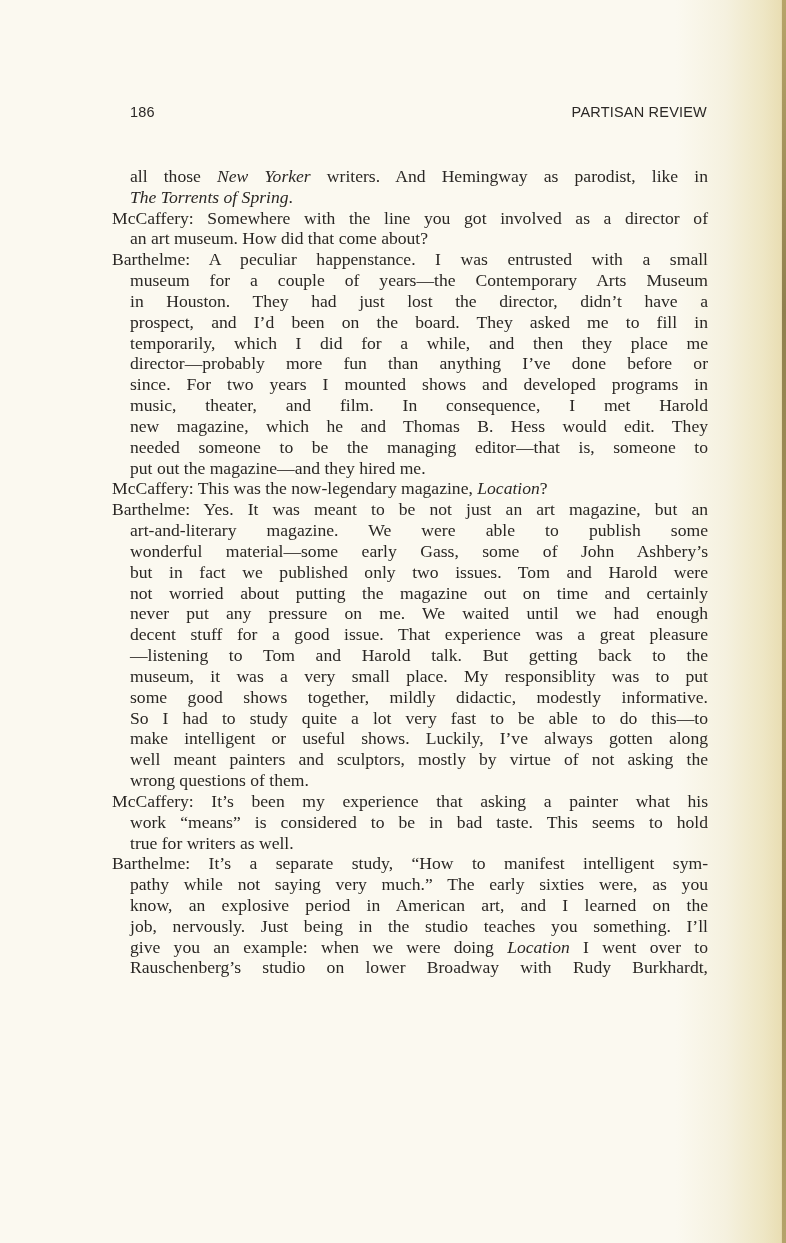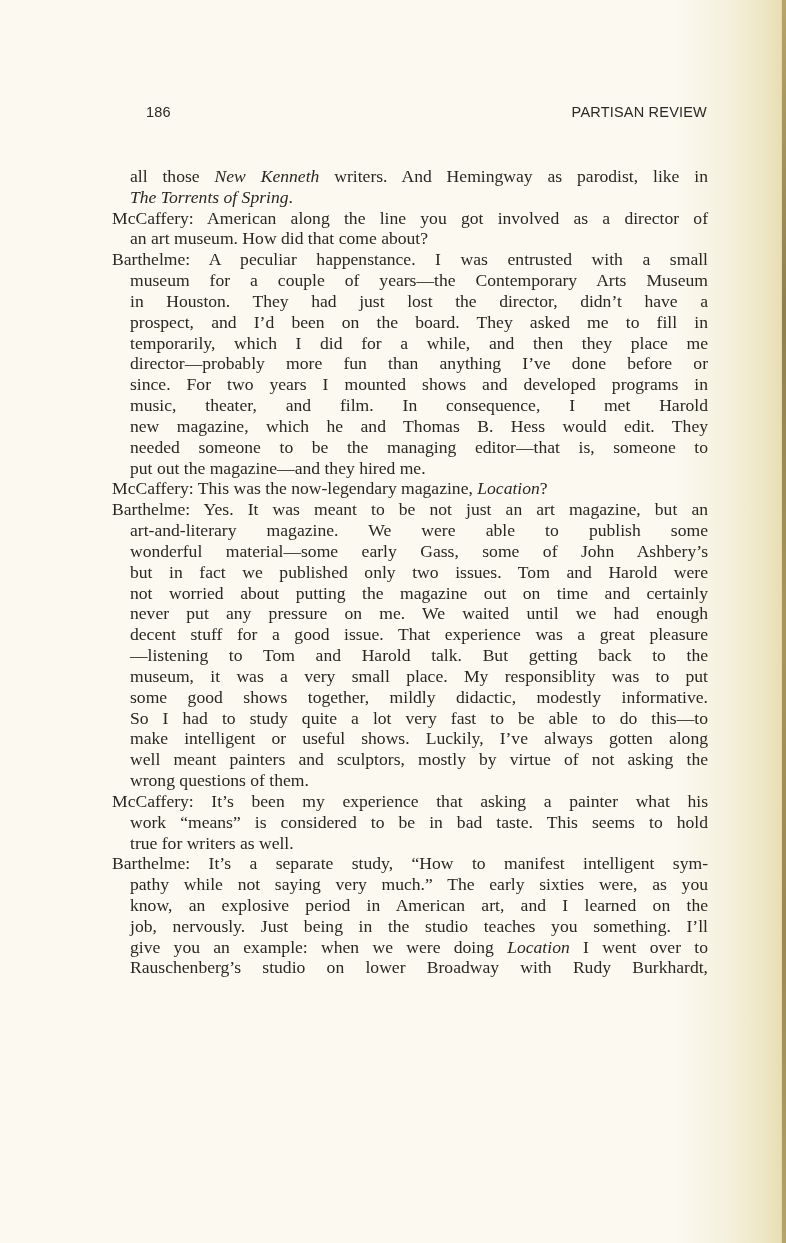--- a/index.html
+++ b/index.html
@@ -15,21 +15,21 @@
   }
   .edge-strip {
     position: absolute; top: 0; right: 0; width: 4px; height: 1243px;
     background: linear-gradient(to bottom, #b7a46a 0%, #8f7f4e 25%, #a8955c 50%, #9a8752 75%, #b4a36b 100%);
   }
   .running-head {
     position: absolute; top: 104px; left: 130px; width: 577px; height: 20px;
     font-family: "Liberation Sans", "DejaVu Sans", sans-serif;
     font-size: 14.5px; color: #2b2826; letter-spacing: 0.2px;
   }
-  .page-number { position: absolute; left: 16px; top: 0; }
+  .page-number { position: absolute; left: 0; top: 0; }
   .journal-title { position: absolute; right: 0; top: 0; }
   .body-text {
     position: absolute; top: 166px; left: 112px; width: 596px;
     font-size: 17.6px; line-height: 20.83px;
   }
   .line {
     display: block; white-space: nowrap; text-align: justify; text-align-last: justify;
     height: 20.83px;
   }
   .line.indent { padding-left: 18px; }
@@ -42,23 +42,23 @@
 
 <div class="page-shade"></div>
 <div class="edge-strip"></div>
 
 <div class="running-head">
   <span class="page-number">186</span>
   <span class="journal-title">PARTISAN REVIEW</span>
 </div>
 
 <div class="body-text" id="body-text">
-    <span class="line indent"><span>all those </span><span class="title-ref">New Kenneth</span><span> writers. And Hemingway as parodist, like in</span></span>
+    <span class="line indent"><span>all those </span><span class="title-ref">New Yorker</span><span> writers. And Hemingway as parodist, like in</span></span>
     <span class="line indent last"><span class="title-ref">The Torrents of Spring</span><span>.</span></span>
-    <span class="line"><span class="speaker">McCaffery:</span><span> American along the line you got involved as a director of</span></span>
+    <span class="line"><span class="speaker">McCaffery:</span><span> Somewhere with the line you got involved as a director of</span></span>
     <span class="line indent last"><span>an art museum. How did that come about?</span></span>
     <span class="line"><span class="speaker">Barthelme:</span><span> A peculiar happenstance. I was entrusted with a small</span></span>
     <span class="line indent"><span>museum for a couple of years—the Contemporary Arts Museum</span></span>
     <span class="line indent"><span>in Houston. They had just lost the director, didn’t have a</span></span>
     <span class="line indent"><span>prospect, and I’d been on the board. They asked me to fill in</span></span>
     <span class="line indent"><span>temporarily, which I did for a while, and then they place me</span></span>
     <span class="line indent"><span>director—probably more fun than anything I’ve done before or</span></span>
     <span class="line indent"><span>since. For two years I mounted shows and developed programs in</span></span>
     <span class="line indent"><span>music, theater, and film. In consequence, I met Harold</span></span>
     <span class="line indent"><span>new magazine, which he and Thomas B. Hess would edit. They</span></span>

